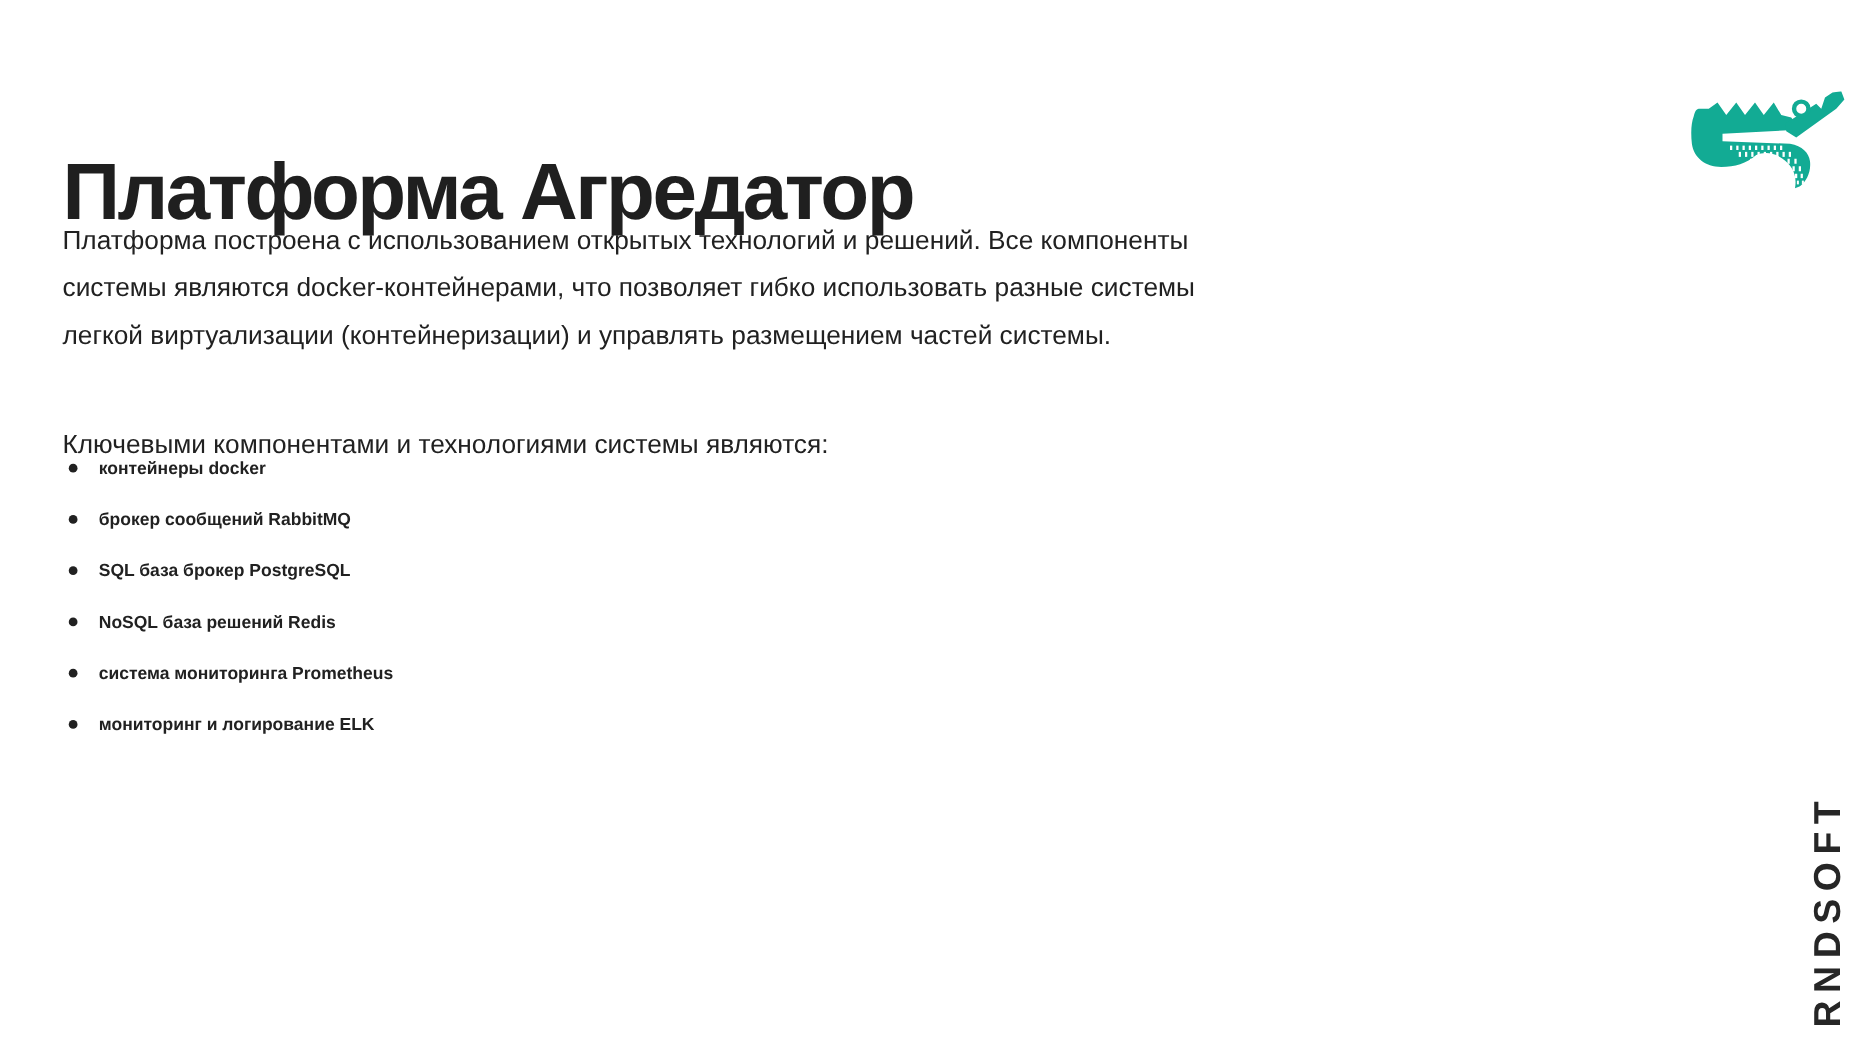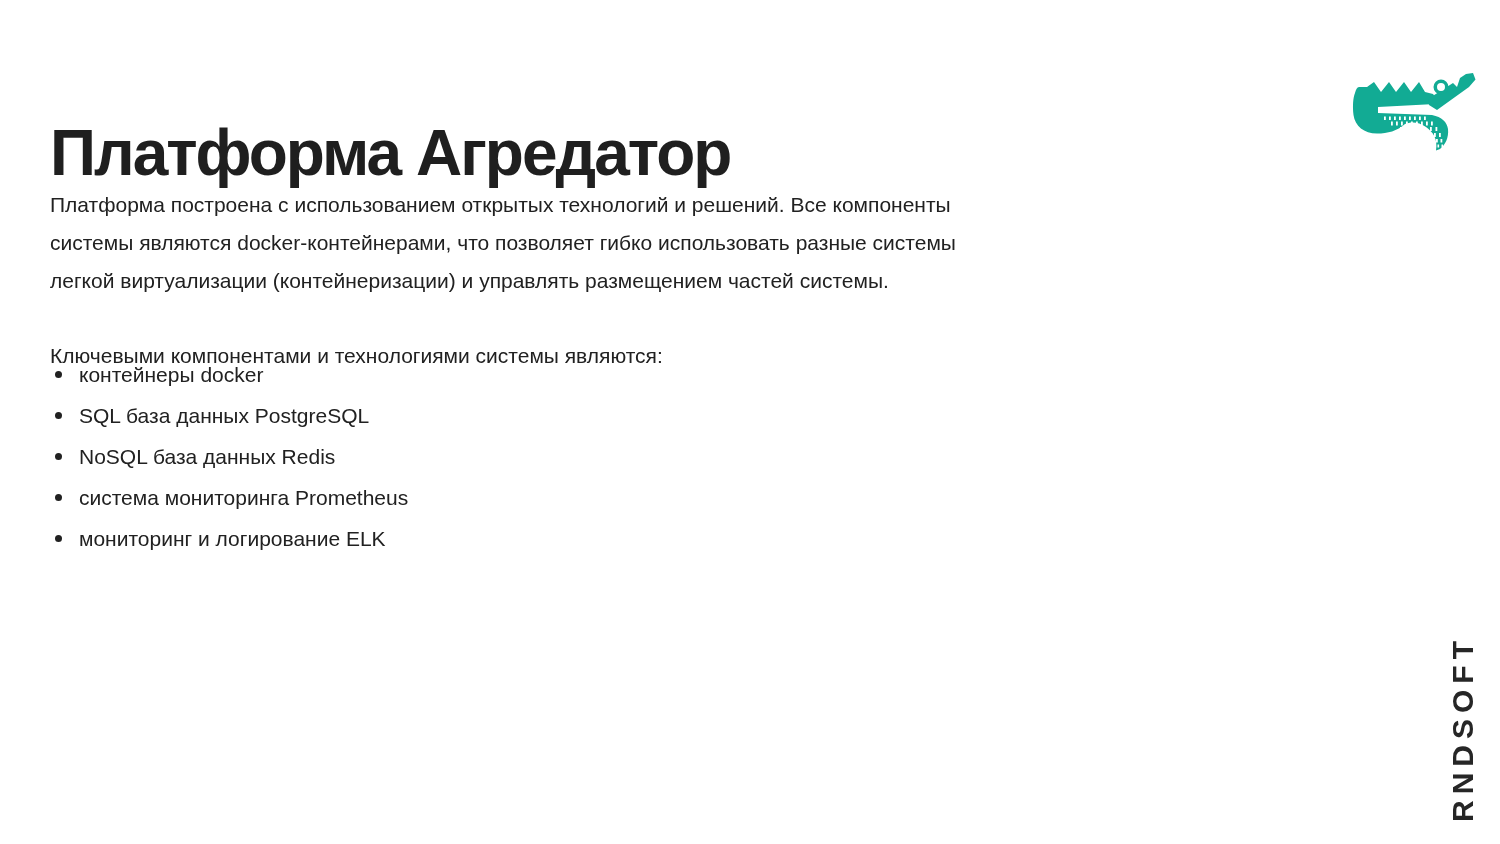--- a/index.html
+++ b/index.html
@@ -8,34 +8,34 @@
   body {
     width:1500px; height:844px; position:relative; overflow:hidden;
     background:#ffffff; font-family:"Liberation Sans", sans-serif; color:var(--ink);
   }
   .title {
     position:absolute; left:50px; top:74px;
     font-size:64px; font-weight:bold; letter-spacing:-2px; line-height:1.15;
     color:var(--title); white-space:nowrap;
   }
   .intro {
-    position:absolute; left:50px; top:165px; width:920px;
+    position:absolute; left:50px; top:153px; width:920px;
     font-size:21px; line-height:38px; color:var(--ink);
   }
   .list-heading {
     position:absolute; left:50px; top:316px; width:920px;
     font-size:21px; line-height:38px; color:var(--ink);
   }
   ul.bullets {
     position:absolute; left:50px; top:355px; width:920px;
     margin:0; padding:0; list-style:none;
   }
   ul.bullets li {
     position:relative; padding-left:29px; margin-bottom:2px;
-    font-size:21px; line-height:39px; color:var(--ink);
+    font-size:14px; line-height:39px; color:var(--ink);font-weight:bold;
   }
   ul.bullets li::before {
     content:""; position:absolute; left:5px; top:16px;
     width:7px; height:7px; border-radius:50%; background:var(--ink);
   }
   .logo { position:absolute; top:73px; right:24px; width:126px; height:78px; }
   .wordmark {
     position:absolute; right:20px; bottom:22px;
     writing-mode:vertical-rl; transform:rotate(180deg);
     font-size:30px; font-weight:bold; letter-spacing:6px;
@@ -48,22 +48,23 @@
 <div class="slide">
 
   <h1 class="title">Платформа Агредатор</h1>
 
   <p class="intro">Платформа построена с использованием открытых технологий и решений. Все компоненты системы являются docker-контейнерами, что позволяет гибко использовать разные системы легкой виртуализации (контейнеризации) и управлять размещением частей системы.</p>
 
   <p class="list-heading">Ключевыми компонентами и технологиями системы являются:</p>
 
   <ul class="bullets">
       <li>контейнеры docker</li>
-      <li>SQL база данных PostgreSQL</li>
-      <li>NoSQL база данных Redis</li>
+      <li>брокер сообщений RabbitMQ</li>
+      <li>SQL база брокер PostgreSQL</li>
+      <li>NoSQL база решений Redis</li>
       <li>система мониторинга Prometheus</li>
       <li>мониторинг и логирование ELK</li>
     </ul>
 
   <svg class="logo" viewBox="0 0 126 78" aria-hidden="true">
 
     <path fill="var(--accent)" d="M9,14
       L17,14 L24,9 L31,19 L39,9 L46,19 L54,9 L61,19 L69,9 L75,19
       L83,21 L86,25 L85,31
       L28,34 L28,40 L82,42

